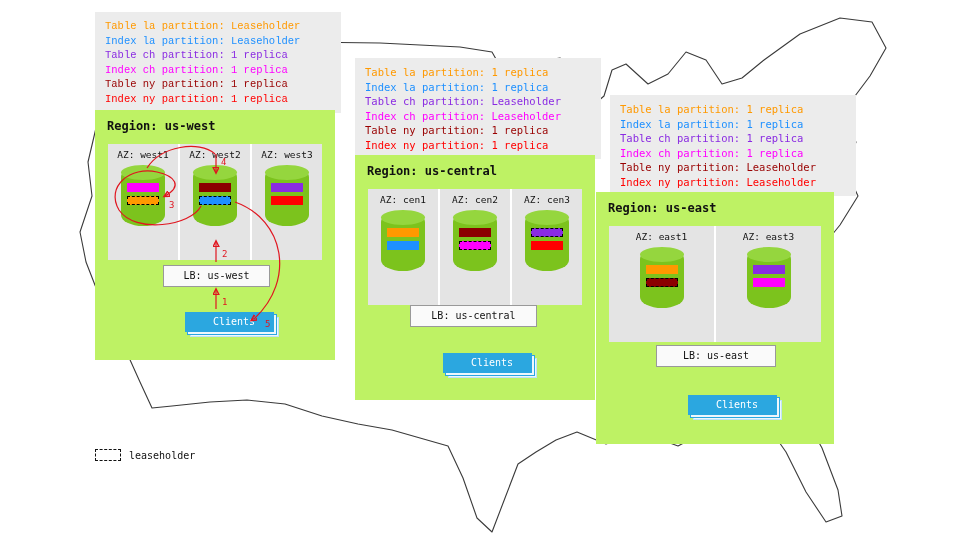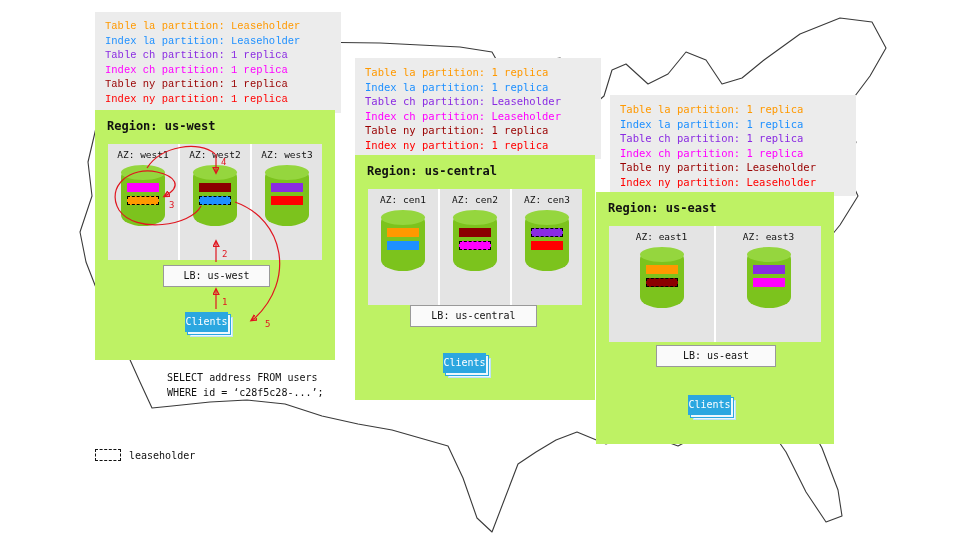--- a/index.html
+++ b/index.html
@@ -33,24 +33,24 @@
   .bar { position:absolute; left:6px; width:32px; height:9px; box-sizing:border-box; }
   .bar.b0 { top:17px; } .bar.b1 { top:30px; }
   .bar.dashed { border:1.6px dashed #000; }
 
   .lb { position:absolute; height:20px; background:#fafafa; border:1px solid #999;
         font-size:10px; line-height:20px; text-align:center; }
   .region-west .lb    { left:68px; top:155px; width:105px; }
   .region-central .lb { left:55px; top:150px; width:125px; }
   .region-east .lb    { left:60px; top:153px; width:118px; }
 
-  .clients { position:absolute; width:43px; height:20px; background:#2ba7e0; color:#fff;
+  .clients { position:absolute; width:80px; height:20px; background:#2ba7e0; color:#fff;
              font-size:10px; line-height:20px; text-align:center;
              box-shadow:2.5px 2.5px 0 -0.5px #eef7fc, 2.5px 2.5px 0 0.5px #2ba7e0,
-                        5px 5px 0 -1px #eef7fc, 5px 5px 0 0 #bfe4f5; }
+                        5px 5px 0 -1px #eef7fc, 5px 5px 0 0 #bfe4f5;padding-left:9px; }
   .region-west .clients    { left:90px; top:202px; }
   .region-central .clients { left:88px; top:198px; }
   .region-east .clients    { left:92px; top:203px; }
 
   .flows { position:absolute; left:0; top:0; width:240px; height:250px; pointer-events:none; }
   .flows path { fill:none; stroke:#e0151f; stroke-width:1.2; }
   .flows text { fill:#e0151f; font-size:9px; font-family:"DejaVu Sans Mono",monospace; }
 
   .sql { position:absolute; left:167px; top:370px; font-size:10px; line-height:15px; }
   .legend { position:absolute; left:95px; top:449px; display:flex; align-items:center; gap:8px;
@@ -191,23 +191,19 @@
         <div class="cylinder">
           <div class="bar b0" style="background: rgb(138, 43, 226);"></div>
           <div class="bar b1" style="background: rgb(255, 0, 255);"></div>
         </div>
       </div>
     </div>
     <div class="lb">LB: us-east</div>
     <div class="clients">Clients</div>
   </div>
 
-  <div class="sql">
-    <div>SELECT address FROM users</div>
-    <div>WHERE id = ‘c28f5c28-...’;</div>
-  </div>
 
   <div class="legend">
     <span class="legend-swatch"></span>
     <span>leaseholder</span>
   </div>
 
 </div>
 
 </body></html>

